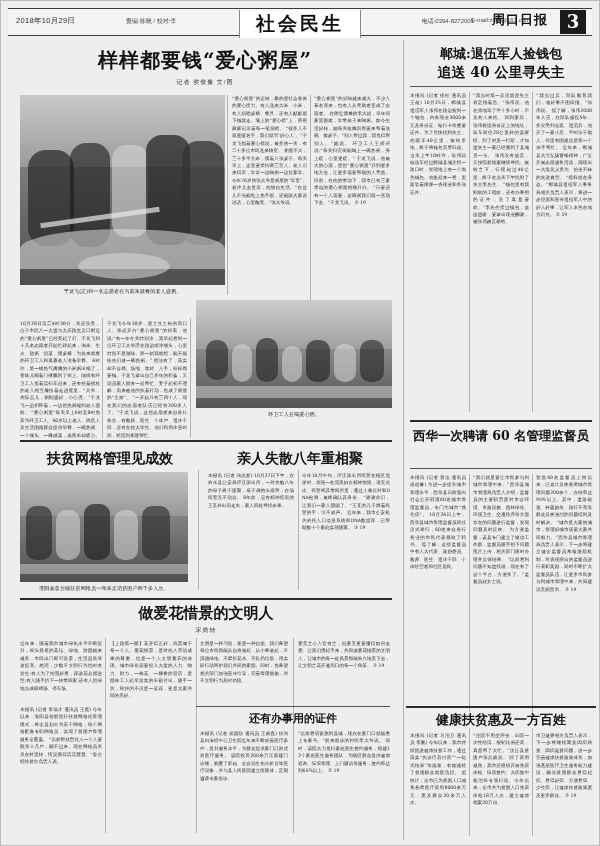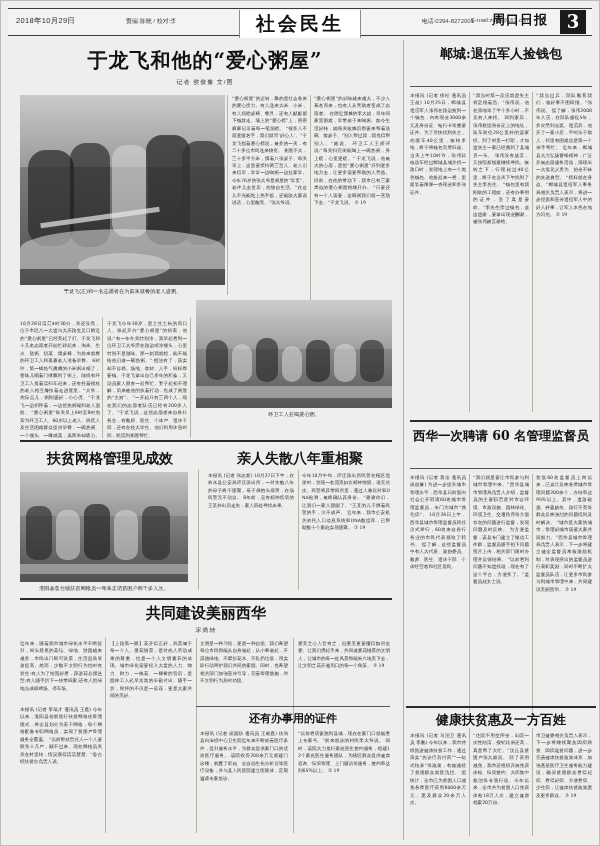--- a/index.html
+++ b/index.html
@@ -77,21 +77,21 @@
     <div class="mh-edit">责编:陈晓 / 校对:李</div>
     <div class="mh-title">社会民生</div>
     <div class="mh-tel">电话:0394-8272001</div>
     <div class="mh-mail">E-mail:zkrb@163.com</div>
     <div class="mh-logo">周口日报</div>
     <div class="mh-num">3</div>
   </div>
 
   <div class="col-rule" style="left:403px;top:40px;height:800px;"></div>
 
-  <div class="headline" style="left:20px;top:48px;width:370px;font-size:20px;letter-spacing:1px;">于龙飞和他的“爱心粥屋”</div>
+  <div class="headline" style="left:20px;top:48px;width:370px;font-size:20px;letter-spacing:1px;">样样都要钱“爱心粥屋”</div>
   <div class="byline" style="left:20px;top:78px;width:370px;">记者 侯俊豫 文/图</div>
 
   <div class="photo" style="left:20px;top:95px;width:205px;height:190px;">
     <div class="sky"></div>
       <div class="ground"></div>
     <div class="blob" style="left:8px;top:55px;width:46px;height:96px;border-radius:18px;background:rgba(35,40,60,.75);"></div>
     <div class="blob" style="left:50px;top:48px;width:40px;height:104px;border-radius:16px;background:rgba(20,20,20,.6);"></div>
     <div class="blob l" style="left:92px;top:50px;width:36px;height:92px;border-radius:14px;"></div>
     <div class="blob" style="left:126px;top:40px;width:44px;height:110px;border-radius:16px;background:rgba(25,25,25,.7);"></div>
     <div class="blob" style="left:162px;top:46px;width:42px;height:104px;border-radius:16px;background:rgba(60,45,35,.75);"></div>
@@ -122,20 +122,21 @@
     <div class="blob" style="left:60px;top:38px;width:22px;height:44px;border-radius:10px;background:rgba(40,35,30,.65);"></div>
     <div class="blob l" style="left:86px;top:46px;width:20px;height:36px;border-radius:10px;"></div>
     <div class="blob" style="left:110px;top:40px;width:24px;height:42px;border-radius:10px;background:rgba(25,25,25,.6);"></div>
     <div class="blob l" style="left:138px;top:44px;width:22px;height:38px;border-radius:10px;"></div>
     <div class="blob" style="left:164px;top:40px;width:24px;height:42px;border-radius:10px;background:rgba(35,30,28,.6);"></div>
     <div class="bar" style="left:0;bottom:10px;width:196px;height:12px;background:rgba(235,232,226,.45);"></div>
   </div>
   <div class="caption" style="left:196px;top:411px;width:196px;">环卫工人在喝爱心粥。</div>
 
   <div class="headline" style="left:410px;top:46px;width:182px;font-size:13px;">郸城:退伍军人捡钱包</div>
+  <div class="headline" style="left:410px;top:64px;width:182px;font-size:14px;">追送 40 公里寻失主</div>
   <div class="hr" style="left:410px;top:86px;width:182px;"></div>
 
   <div class="body" style="left:410px;top:92px;width:56px;height:320px;">本报讯 (记者 徐松 通讯员 王超) 10月25日，郸城县退伍军人张伟在路边捡到一个钱包，内有现金3000余元及身份证、银行卡等重要证件。为了尽快找到失主，他驱车40公里，辗转多地，终于将钱包完璧归赵。 当天上午10时许，张伟骑电动车经过郸城县城关镇一路口时，发现地上有一个黑色钱包。他捡起来一看，里面装着厚厚一沓现金和多张证件。</div>
   <div class="body" style="left:473px;top:92px;width:56px;height:320px;">“我当时第一反应就是失主肯定很着急。”张伟说，他在原地等了半个多小时，不见有人来找。 回到家后，张伟根据身份证上的地址，骑车前往20公里外的汲冢镇。到了村里一打听，才知道失主一家已经搬到了县城另一头。 张伟没有放弃，又按照新线索继续寻找。辗转之下，行程超过40公里，终于在当天下午找到了失主李先生。 “钱包里有我刚取的工程款，还有办事用的证件，丢了真是要命。”李先生接过钱包，连连道谢，要拿出现金酬谢，被张伟婉言谢绝。</div>
   <div class="body" style="left:536px;top:92px;width:56px;height:320px;">“我当过兵，部队教育我们，做好事不图回报。”张伟说。 据了解，张伟2008年入伍，在部队服役5年，多次受到嘉奖。退伍后，他开了一家小店，平时乐于助人，邻里有困难总是第一个伸手帮忙。 近年来，郸城县大力弘扬雷锋精神，广泛开展志愿服务活动，涌现出一大批见义勇为、拾金不昧的先进典型。 “榜样就在身边。”郸城县退役军人事务局相关负责人表示，将进一步挖掘和宣传退役军人中的好人好事，让军人本色在地方闪光。 ⑦ 19</div>
   <div class="col-rule" style="left:469px;top:92px;height:320px;"></div>
   <div class="col-rule" style="left:532px;top:92px;height:320px;"></div>
 
   <div class="hr2" style="left:410px;top:420px;width:182px;"></div>
   <div class="headline" style="left:406px;top:428px;width:190px;font-size:12.5px;">西华一次聘请 60 名管理监督员</div>
@@ -166,21 +167,21 @@
 
   <div class="body" style="left:20px;top:600px;width:80px;height:0px;">本报讯 (记者 李瑞才 通讯员 王磊) 今年以来，淮阳县创新推行扶贫网格化管理模式，将全县划分为若干网格，每个网格配备专职网格员，实现了贫困户管理服务全覆盖。 “以前帮扶责任人一个人要联系十几户，顾不过来。现在网格员天天在村里转，情况摸得清清楚楚。”鲁台镇扶贫办负责人说。</div>
   <div class="body" style="left:192px;top:472px;width:0px;height:0px;">据介绍，该县按照“地域相邻、规模适度、便于管理”的原则，共划分扶贫网格1200多个，选聘网格员1500余名。网格员主要从村组干部、党员、致富带头人中产生，经过统一培训后上岗。 网格员的日常工作包括走访贫困户、宣传扶贫政策、收集群众诉求、帮助解决实际困难等。每周至少走访一次，发现问题立即上报。 ⑦ 19</div>
 
   <div class="body" style="left:208px;top:472px;width:86px;height:118px;">本报讯 (记者 张志新) 10月27日下午，在商水县公安局谭庄派出所，一对失散八年的母子终于团聚，母子俩抱头痛哭，在场民警无不动容。 8年前，患有精神疾病的王某外出后走失，家人四处寻找未果。</div>
   <div class="body" style="left:302px;top:472px;width:88px;height:118px;">今年10月中旬，谭庄派出所民警在辖区巡逻时，发现一名流浪妇女精神恍惚，语无伦次。民警将其带回所里，通过人像比对和DNA检测，最终确认其身份。 “谢谢你们，让我们一家人团圆了。”王某的儿子握着民警的手，泣不成声。 近年来，我市公安机关依托人口信息系统和DNA数据库，已帮助数十个家庭实现团聚。 ⑦ 19</div>
   <div class="col-rule" style="left:198px;top:470px;height:120px;"></div>
   <div class="col-rule" style="left:298px;top:470px;height:120px;"></div>
 
   <div class="hr2" style="left:20px;top:598px;width:372px;"></div>
-  <div class="headline" style="left:20px;top:604px;width:372px;font-size:15px;">共同建设美丽西华</div>
+  <div class="headline" style="left:20px;top:604px;width:372px;font-size:15px;">做爱花惜景的文明人</div>
   <div class="byline" style="left:20px;top:626px;width:372px;">宋尚转</div>
 
   <div class="body" style="left:20px;top:640px;width:82px;height:60px;">近年来，随着我市城市绿化水平不断提升，街头巷尾的花坛、绿地、游园越来越多，市民出门即可赏景，生活品质显著提高。然而，少数不文明行为也时有发生:有人为了拍照好看，踩进花丛摆造型;有人随手折下一枝带回家;还有人把绿地当成晾晒场、停车场。</div>
   <div class="body" style="left:110px;top:640px;width:82px;height:190px;">【上路第一眼】花开得正好，风景属于每一个人。爱花惜景，是对他人劳动成果的尊重，也是一个人文明素养的体现。城市绿化需要投入大量的人力、物力、财力，一株花、一棵树的背后，是园林工人起早贪黑的辛勤付出。随手一折，毁掉的不仅是一朵花，更是大家共同的美好。</div>
   <div class="body" style="left:200px;top:640px;width:88px;height:60px;">文明是一种习惯，更是一种自觉。我们希望每位市民都能从自身做起，从小事做起，不踩踏绿地、不攀折花木、不乱扔垃圾，用实际行动呵护我们共同的家园。同时，也希望相关部门加强宣传引导，完善管理措施，对不文明行为及时劝阻。</div>
   <div class="body" style="left:298px;top:640px;width:92px;height:60px;">爱美之心人皆有之，但爱美更要懂得如何去爱。让我们携起手来，共同做爱花惜景的文明人，让城市的每一处风景都能长久地美下去，让文明之花开遍周口的每一个角落。 ⑦ 19</div>
 
   <div class="col-rule" style="left:105px;top:638px;height:195px;"></div>
   <div class="col-rule" style="left:196px;top:638px;height:195px;"></div>
   <div class="col-rule" style="left:293px;top:638px;height:195px;"></div>

